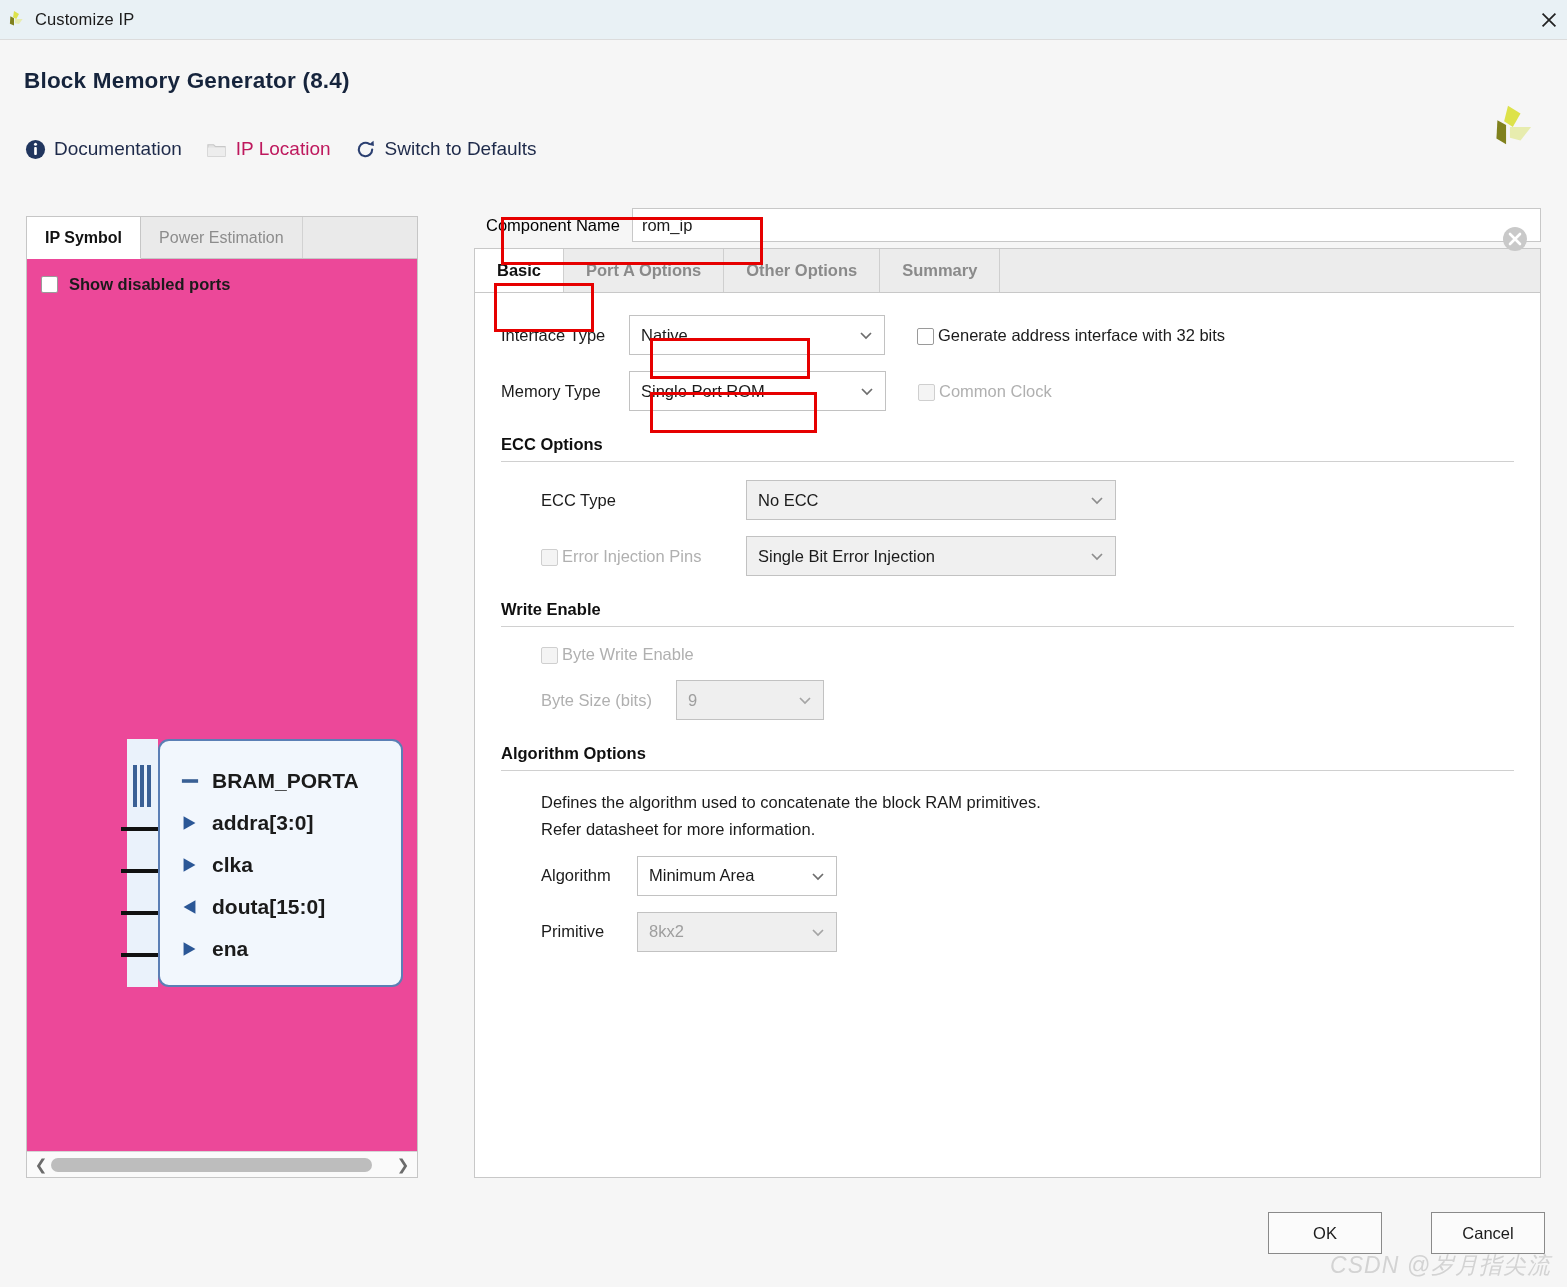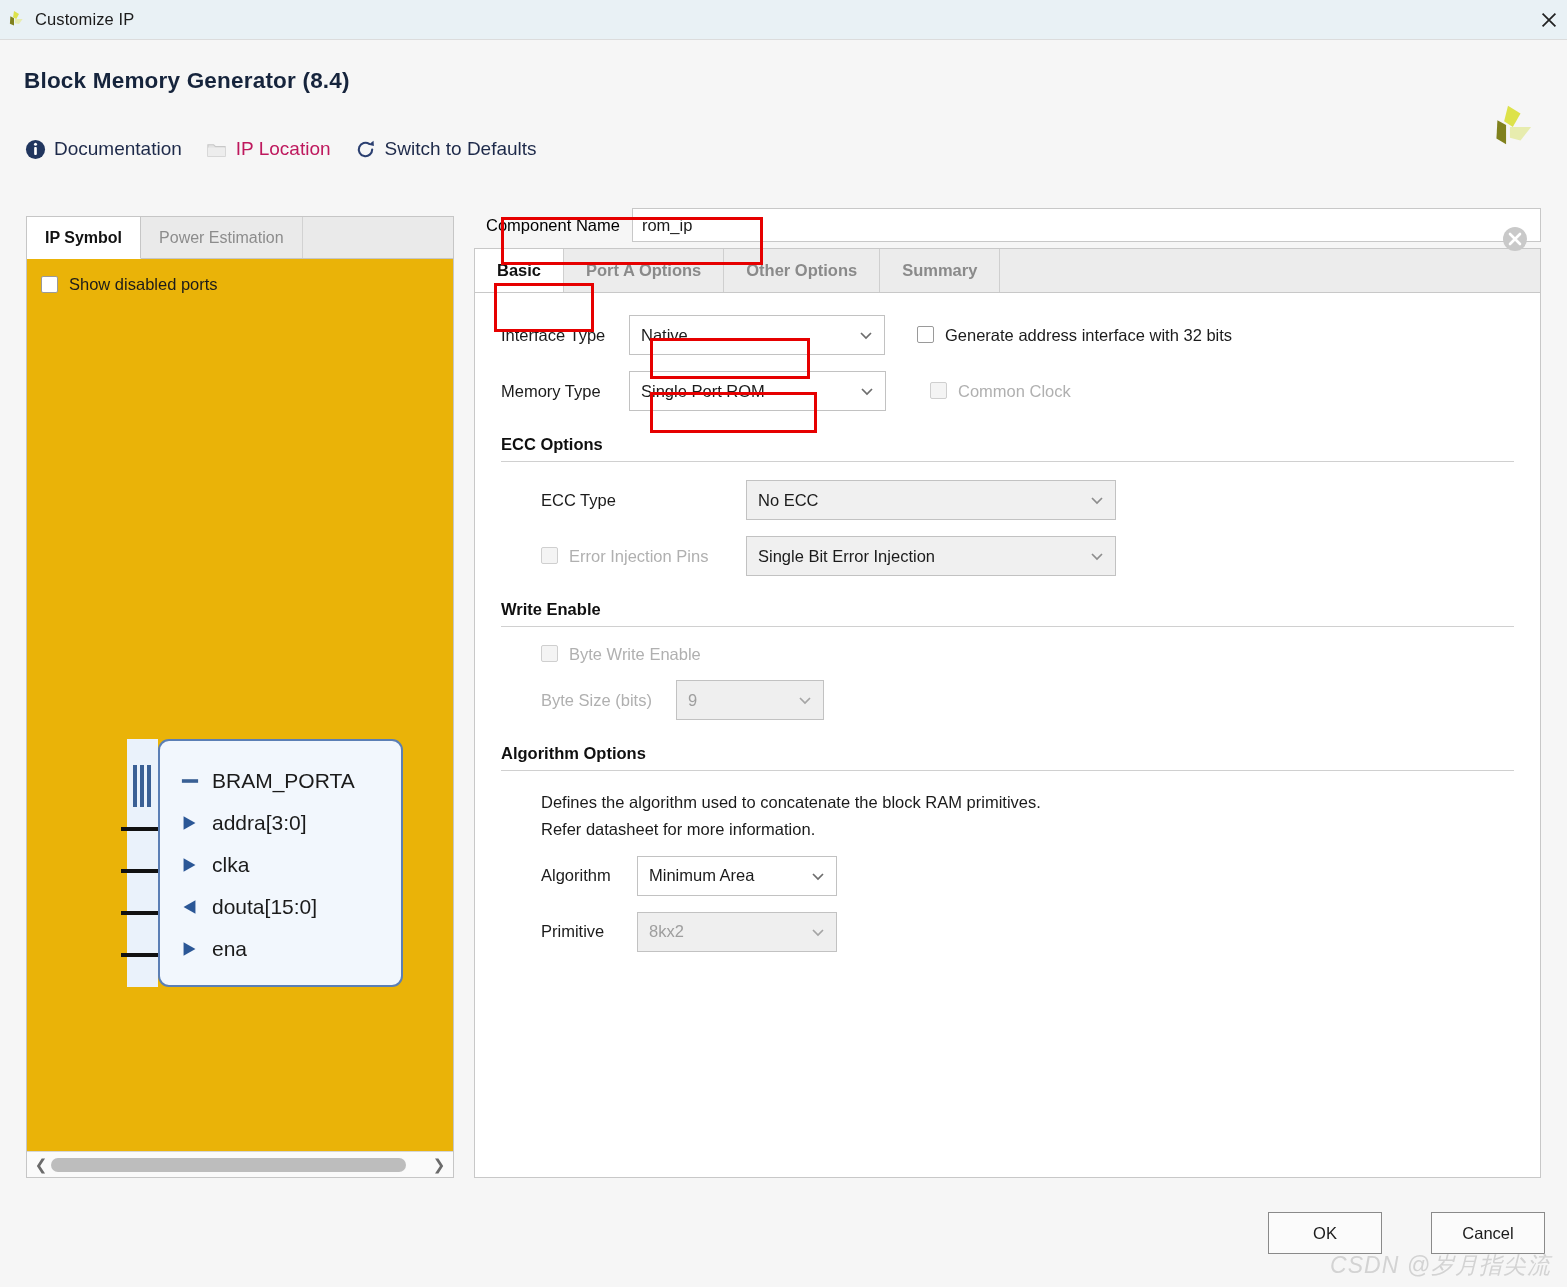--- a/index.html
+++ b/index.html
@@ -86,21 +86,21 @@
     left: 0; right: 0;
     top: 190px;
     bottom: 97px;
   }
 
   
   .leftpanel {
     position: absolute;
     left: 26px;
     top: 26px;
-    width: 428px;
+    width: 392px;
     bottom: 12px;
     background: #fff;
     border: 1px solid #c6c6c6;
     box-sizing: border-box;
     display: flex;
     flex-direction: column;
   }
   .ltabs {
     display: flex;
     height: 42px;
@@ -123,22 +123,23 @@
     color: #111;
     font-weight: bold;
     border-right: 1px solid #c6c6c6;
     border-bottom: 1px solid #fff;
     margin-bottom: -1px;
   }
   .ltab.spacer { flex: 1; border-right: none; cursor: default;}
   .lbody {
     flex: 1;
     position: relative;
-    background: #eab308;
+    background: #ec4899;
     overflow: hidden;
+    font-weight: bold;
   }
   .showports {
     display: flex;
     align-items: center;
     gap: 11px;
     padding: 16px 0 0 14px;
     font-size: 16.5px;
     color: #1b1b1b;
   }
   .cbox {
@@ -323,22 +324,22 @@
   .sel.dis { color: #9e9e9e; cursor: default; background:#efefef; }
   .sel .chev {
     position: absolute;
     right: 10px;
     top: 50%;
     transform: translateY(-50%);
     width: 16px; height: 16px;
   }
   .chk {
     display: flex;
-    align-items: flex-start;
-    gap: 11px;
+    align-items: flex-end;
+    gap: 4px;
     font-size: 16.5px;
     color: #1b1b1b;
     cursor: pointer;
     white-space: nowrap;
   }
   .chk.dis { color: #b0b0b0; cursor: default; }
 
   .grouphead {
     font-size: 16.5px;
     font-weight: bold;
@@ -604,21 +605,21 @@
       <div class="fieldrow">
         <span class="flabel" style="width:118px">Memory Type</span>
         <span class="sel white" style="width:257px;margin-left:10px">
           <span>Single Port ROM</span>
           <span class="chev">
             <svg viewBox="0 0 16 16" width="16" height="16">
                 <path d="M3 6 L8 11 L13 6" stroke="#6d6d6d" stroke-width="1.7" fill="none"></path>
               </svg>
           </span>
         </span>
-        <span class="chk dis" style="margin-left:44px">
+        <span class="chk dis" style="margin-left:32px">
           <span class="cbox dis"></span>
           <span>Common Clock</span>
         </span>
       </div>
 
       <div class="group">
         <div class="grouphead">ECC Options</div>
         <div class="grouprule"></div>
         <div class="indent">
           <div class="fieldrow">

